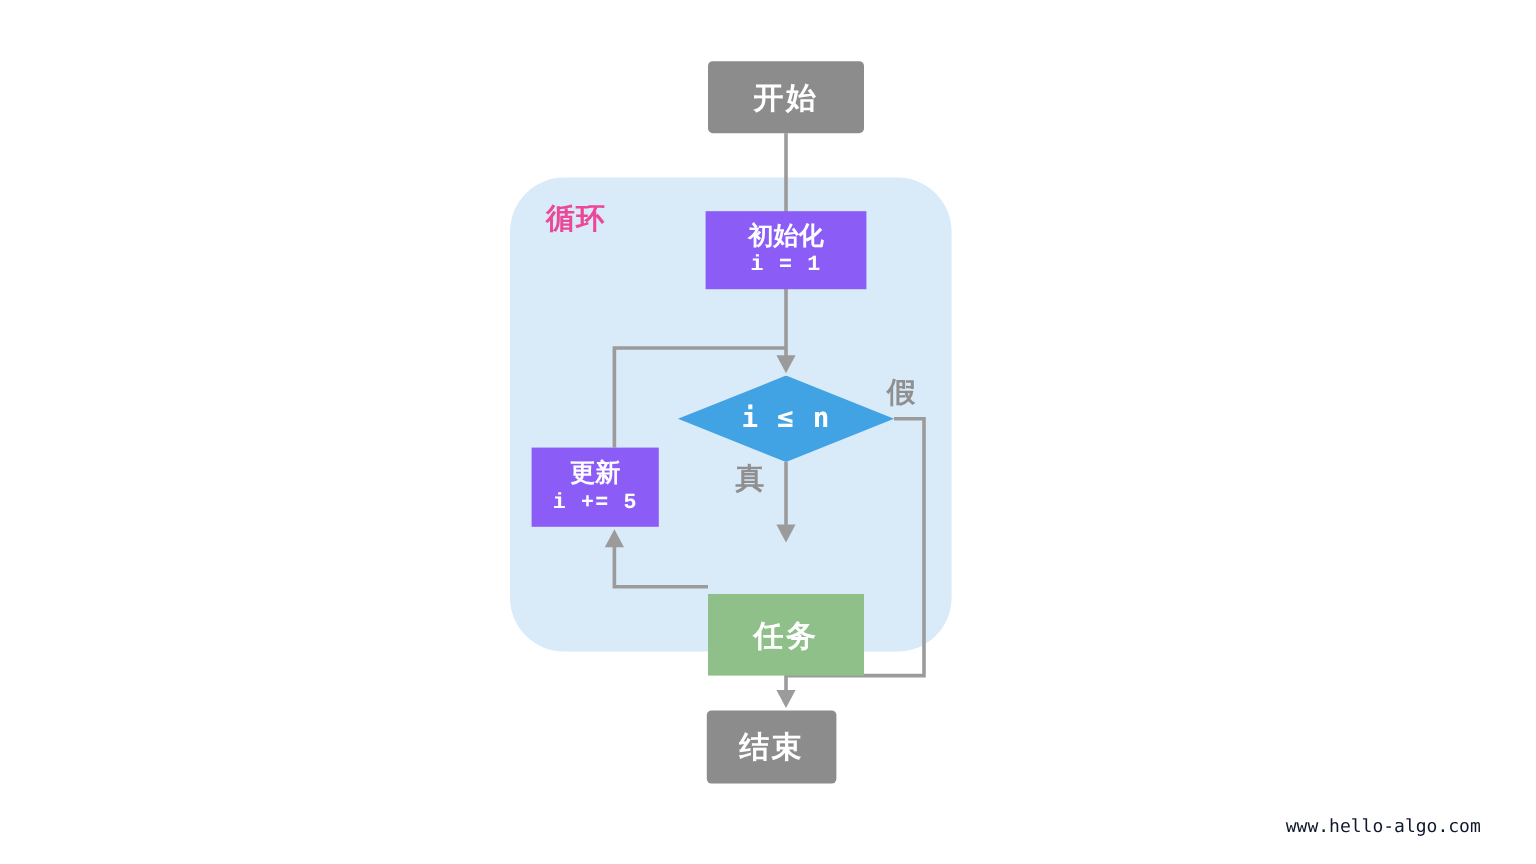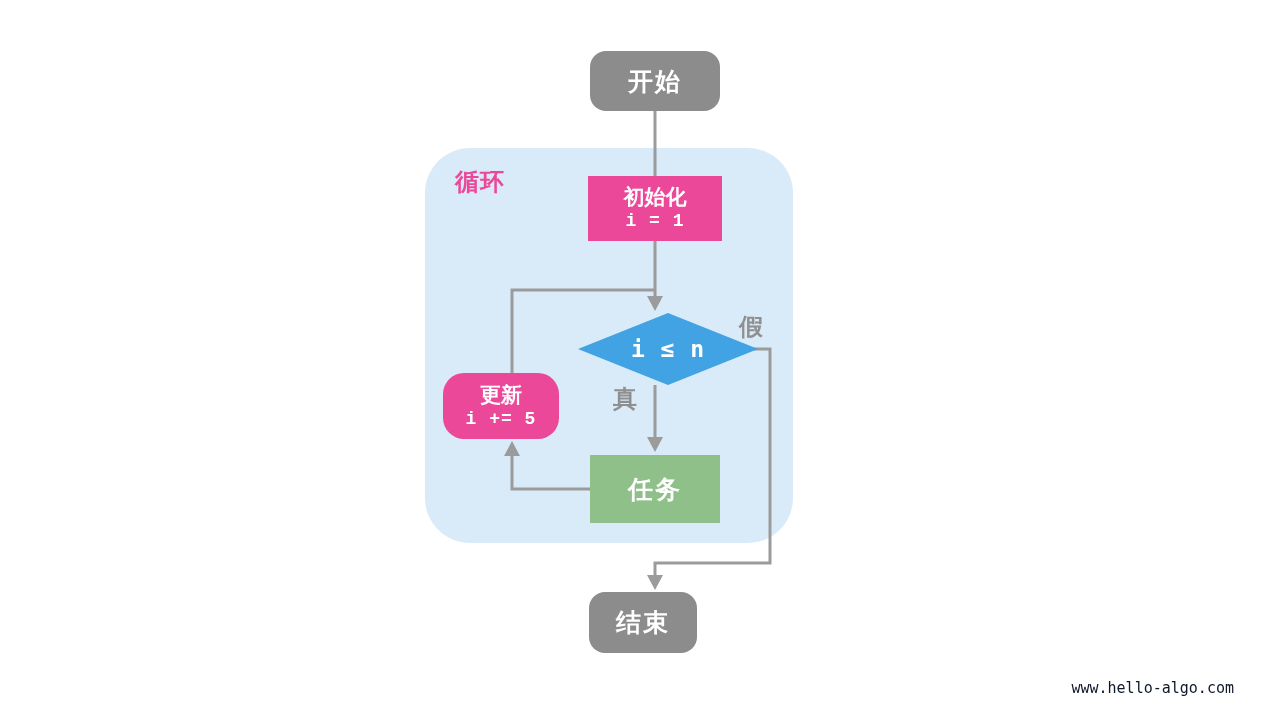--- a/index.html
+++ b/index.html
@@ -35,51 +35,52 @@
   .node {
     position: absolute;
     display: flex; flex-direction: column;
     align-items: center; justify-content: center;
     color: #ffffff;
     text-align: center;
     box-sizing: border-box;
   }
   .terminal {
     background: #8c8c8c;
-    border-radius: 16px;
+    border-radius: 4px;
     font-size: 25px; font-weight: 600;
     letter-spacing: 2px;
   }
   .process {
-    background: #ec4899;
+    background: #8b5cf6;
     font-size: 21px; font-weight: 600;
     line-height: 1.3;
   }
   .process .code-line {
     font-family: Liberation Mono, monospace;
     font-size: 18px; font-weight: 700;
     letter-spacing: 1px;
   }
   .task-node {
     background: #8fc08a;
     font-size: 25px; font-weight: 600;
     letter-spacing: 2px;
+    margin-top: 40px;
   }
   .decision {
     background: #41a2e4;
     clip-path: polygon(50% 0, 100% 50%, 50% 100%, 0 50%);
     font-family: "DejaVu Sans Mono", monospace;
     font-size: 23px; font-weight: 700;
     letter-spacing: 1px;
   }
 
   #node-start  { left: 590px; top: 51px;  width: 130px; height: 60px; }
   #node-init   { left: 588px; top: 176px; width: 134px; height: 65px; }
-  #node-cond   { left: 578px; top: 313px; width: 180px; height: 72px; }
-  #node-update { left: 443px; top: 373px; width: 116px; height: 66px; border-radius: 21px; }
+  #node-cond   { left: 565px; top: 313px; width: 180px; height: 72px; }
+  #node-update { left: 443px; top: 373px; width: 106px; height: 66px; }
   #node-task   { left: 590px; top: 455px; width: 130px; height: 68px; }
   #node-end    { left: 589px; top: 592px; width: 108px; height: 61px; }
 
   .branch-label {
     position: absolute;
     font-size: 24px; font-weight: 700;
     color: #8f8f8f;
   }
   #label-true  { left: 613px; top: 383px; }
   #label-false { left: 739px; top: 311px; }

